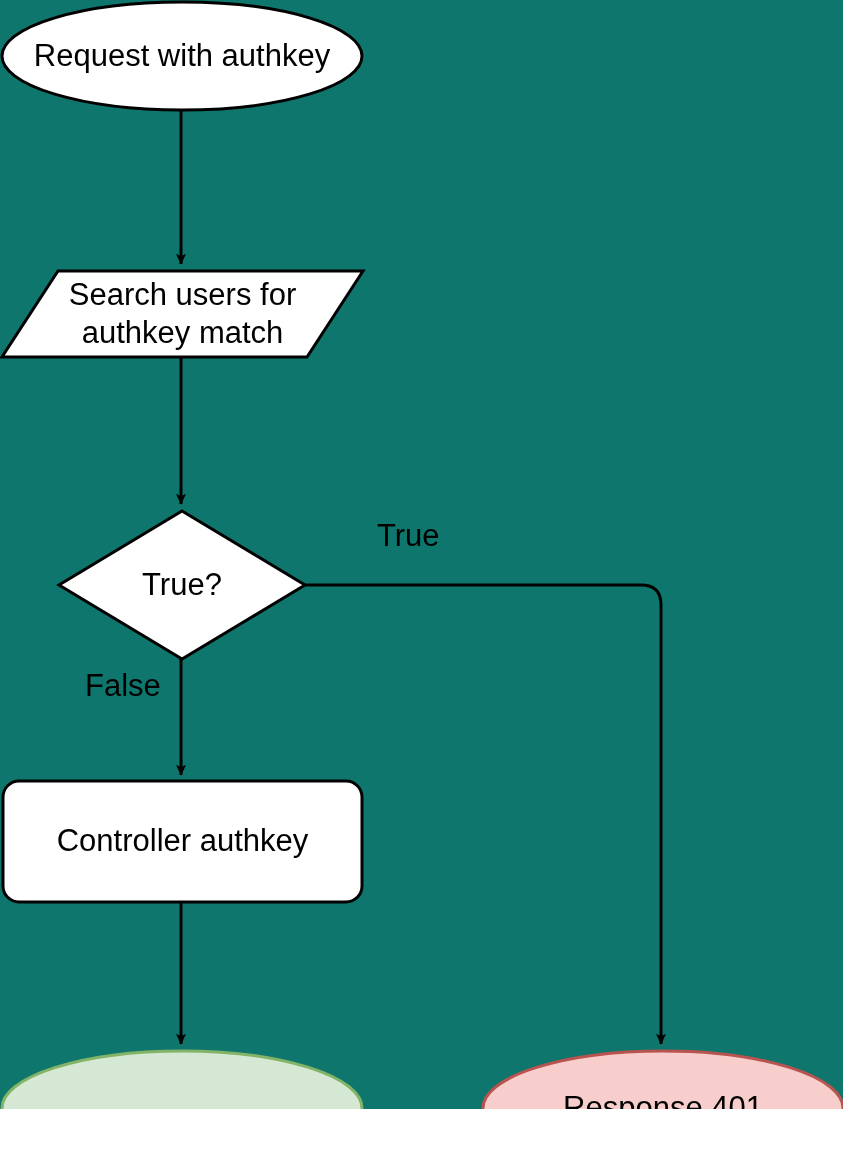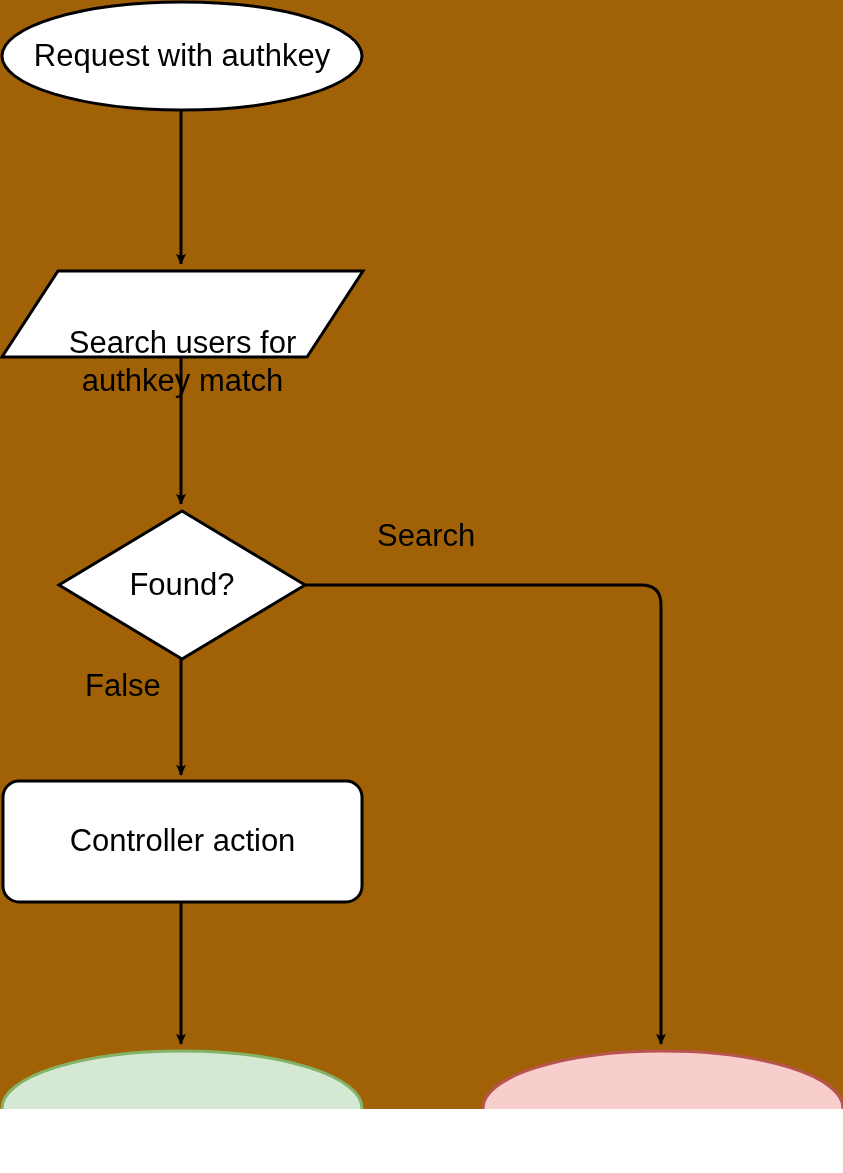--- a/index.html
+++ b/index.html
@@ -7,21 +7,21 @@
     padding: 0;
     background: #ffffff;
   }
   body {
     font-family: "Liberation Sans", sans-serif;
   }
   #canvas {
     position: relative;
     width: 843px;
     height: 1109px;
-    background: #a16207;
+    background: #0f766e;
     overflow: hidden;
     text-decoration: underline;
   }
   #canvas svg.layer {
     position: absolute;
     left: 0;
     top: 0;
     width: 843px;
     height: 1173px;
   }
@@ -77,26 +77,27 @@
 
     <path d="M 181 659 L 181 775" fill="none" stroke="#000000" stroke-width="3" marker-end="url(#arrowhead)"></path>
 
     <path d="M 305 585 L 641 585 Q 661 585 661 605 L 661 1044" fill="none" stroke="#000000" stroke-width="3" marker-end="url(#arrowhead)"></path>
 
     <path d="M 181 902 L 181 1044" fill="none" stroke="#000000" stroke-width="3" marker-end="url(#arrowhead)"></path>
   </svg>
 
   <div class="node-label" style="left:2px; top:30px; width:360px; height:52px;">Request with authkey</div>
 
-  <div class="node-label" style="left:2px; top:276px; width:361px; height:76px;margin-top:48px;">Search users for
+  <div class="node-label" style="left:2px; top:276px; width:361px; height:76px;">Search users for
 authkey match</div>
 
-  <div class="node-label" style="left:59px; top:566px; width:246px; height:38px;">Found?</div>
+  <div class="node-label" style="left:59px; top:566px; width:246px; height:38px;">True?</div>
 
-  <div class="node-label" style="left:3px; top:822px; width:359px; height:38px;">Controller action</div>
+  <div class="node-label" style="left:3px; top:822px; width:359px; height:38px;">Controller authkey</div>
 
 
+  <div class="node-label" style="left:483px; top:1089px; width:360px; height:38px;">Response 401</div>
 
-  <div class="edge-label" style="left:377px; top:519px;">Search</div>
+  <div class="edge-label" style="left:377px; top:519px;">True</div>
 
   <div class="edge-label" style="left:85px; top:669px;">False</div>
 
 </div>
 
 </body></html>

